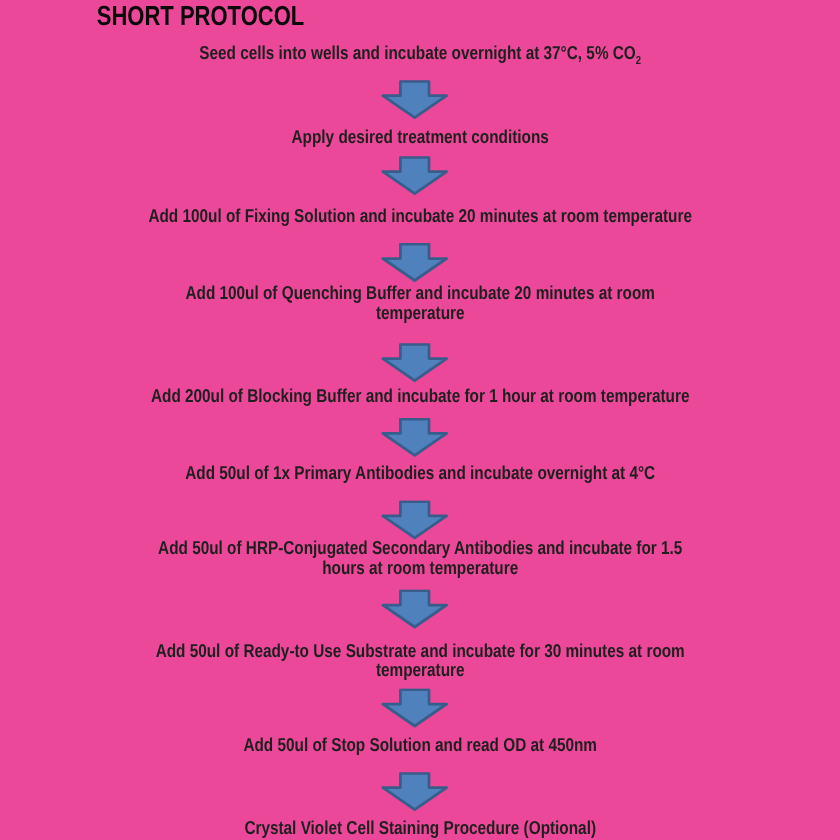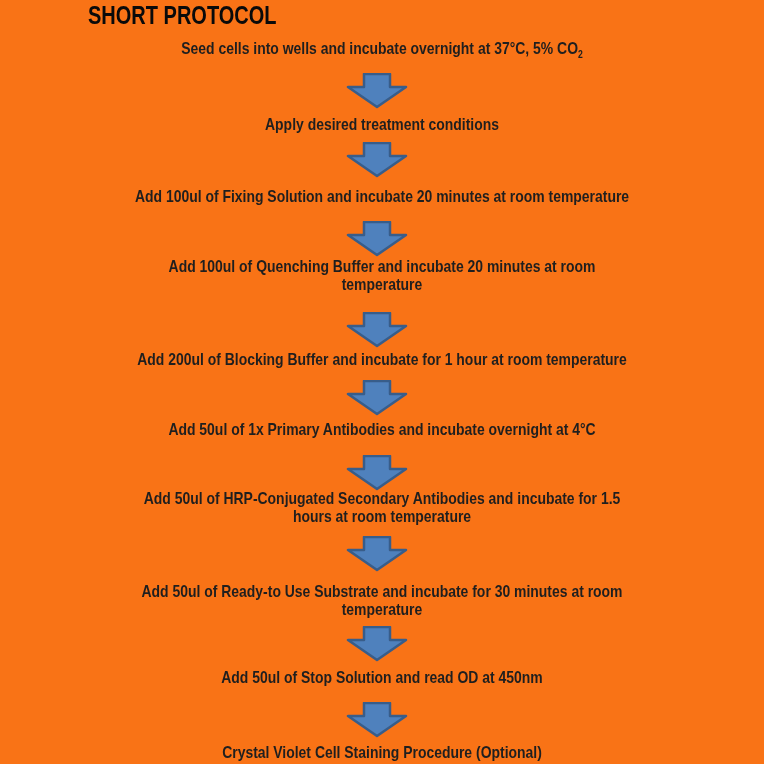--- a/index.html
+++ b/index.html
@@ -4,21 +4,21 @@
 <style>
   html, body {
     margin: 0;
     padding: 0;
     background: #ffffff;
   }
   .canvas {
     position: relative;
     width: 764px;
     height: 764px;
-    background: #f97316;
+    background: #ec4899;
     overflow: hidden;
     font-family: "Liberation Sans", sans-serif;
   }
   .title {
     position: absolute;
     left: 88px;
     top: 1px;
     font-size: 25px;
     font-weight: bold;
     color: #0a0a0a;

